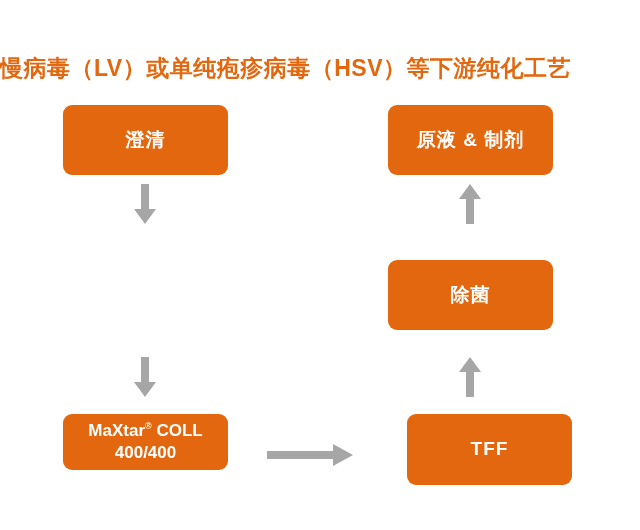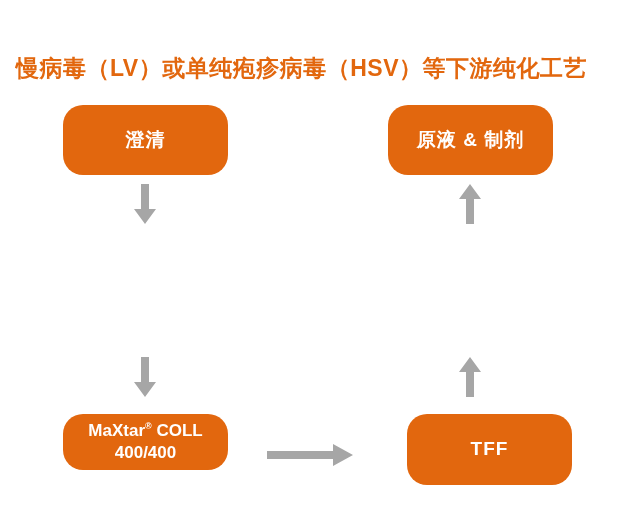--- a/index.html
+++ b/index.html
@@ -15,27 +15,26 @@
     position: absolute;
     top: 53px;
     left: 0;
     width: 544px;
     text-align: center;
     font-size: 23px;
     font-weight: 700;
     letter-spacing: 0.5px;
     color: var(--accent-orange, #E2670E);
     white-space: nowrap;
-    margin-left: 16px;
   }
   .node {
     position: absolute;
     width: 165px;
     height: 70px;
-    border-radius: 20px;
+    border-radius: 9px;
     background: var(--accent-orange, #E2670E);
     color: var(--node-text, #ffffff);
     display: flex;
     align-items: center;
     justify-content: center;
     font-weight: 700;
     font-size: 19px;
     line-height: 1.3;
     text-align: center;
     letter-spacing: 1px;
@@ -71,20 +70,23 @@
     <span>
       <span>MaXtar</span><sup>®</sup><span> COLL</span><br>
       <span>400/400</span>
     </span>
   </div>
 
   <div class="node" id="node-tff">
     <span>TFF</span>
   </div>
 
+  <div class="node" id="node-sterile">
+    <span>除菌</span>
+  </div>
 
   <div class="node" id="node-bulk">
     <span>原液 &amp; 制剂</span>
   </div>
 
   <svg class="arrow" id="arrow-1" width="22" height="40" viewBox="0 0 22 40">
     <polygon points="7,0 15,0 15,25 22,25 11,40 0,25 7,25" fill="currentColor"></polygon>
   </svg>
 
   <svg class="arrow" id="arrow-2" width="22" height="40" viewBox="0 0 22 40">

